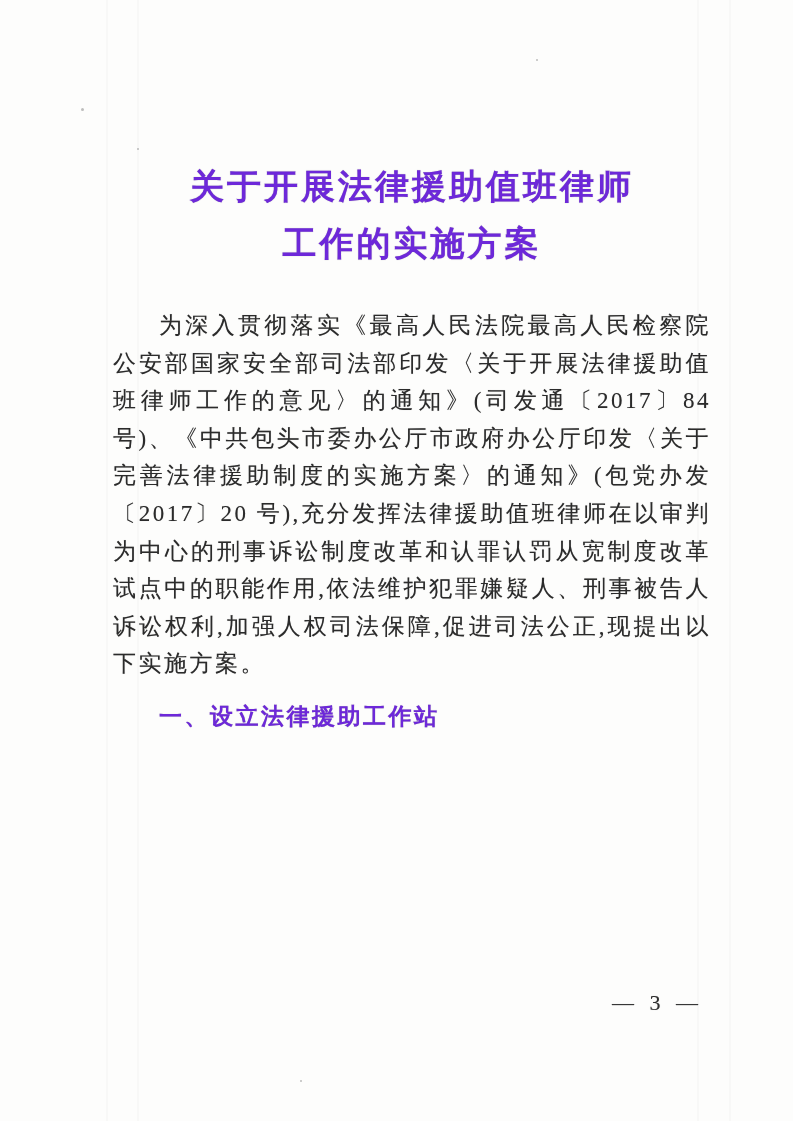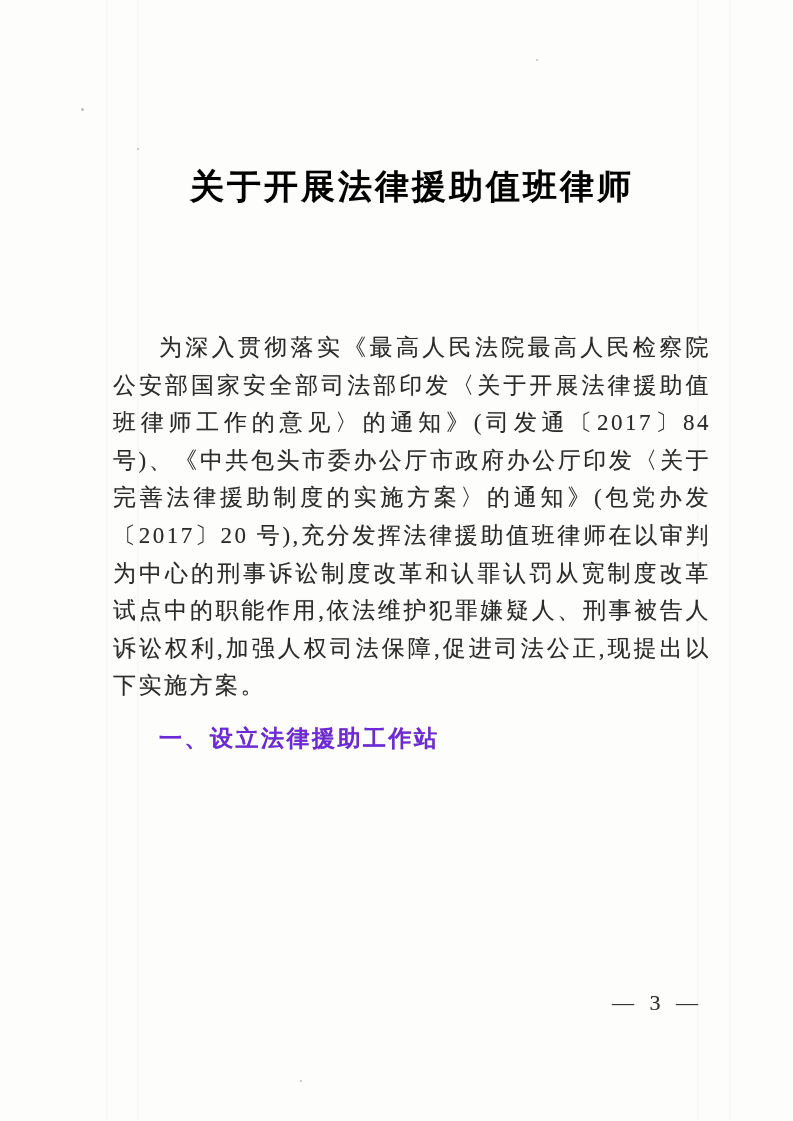--- a/index.html
+++ b/index.html
@@ -37,29 +37,29 @@
   }
   .title {
     position: absolute;
     top: 158px;
     left: 113px;
     width: 598px;
     margin: 0;
     text-align: center;
     font-size: 34px;
     font-weight: bold;
-    color: #000000;
+    color: #6d28d9;
     line-height: 57px;
     letter-spacing: 3px;
     text-shadow: 0 0 1px rgba(40,40,40,0.35);
   }
   .title-line { display: block; }
   .doc-body {
     position: absolute;
-    top: 329px;
+    top: 307px;
     left: 113px;
     width: 598px;
     font-size: 23px;
     line-height: 37.6px;
     color: #2b2b2b;
     text-align: justify;
     text-justify: inter-character;
     text-shadow: 0 0 0.7px rgba(70,70,70,0.45);
   }
   .para {
@@ -99,20 +99,21 @@
   <div class="streak s3"></div>
   <div class="streak s4"></div>
 
   <div class="speck" style="left:81px; top:108px; width:3px; height:3px;"></div>
   <div class="speck" style="left:137px; top:148px; width:2px; height:2px;"></div>
   <div class="speck" style="left:536px; top:59px; width:2px; height:2px;"></div>
   <div class="speck" style="left:300px; top:1080px; width:2px; height:2px;"></div>
 
   <h1 class="title">
     <span class="title-line">关于开展法律援助值班律师</span>
+    <span class="title-line">工作的实施方案</span>
   </h1>
 
   <div class="doc-body">
     <p class="para">为深入贯彻落实《最高人民法院最高人民检察院公安部国家安全部司法部印发〈关于开展法律援助值班律师工作的意见〉的通知》(司发通〔2017〕84 号)、《中共包头市委办公厅市政府办公厅印发〈关于完善法律援助制度的实施方案〉的通知》(包党办发〔2017〕20 号),充分发挥法律援助值班律师在以审判为中心的刑事诉讼制度改革和认罪认罚从宽制度改革试点中的职能作用,依法维护犯罪嫌疑人、刑事被告人诉讼权利,加强人权司法保障,促进司法公正,现提出以下实施方案。</p>
     <h2 class="section-heading">一、设立法律援助工作站</h2>
   </div>
 
   <div class="page-number">— 3 —</div>
 
 </div>

